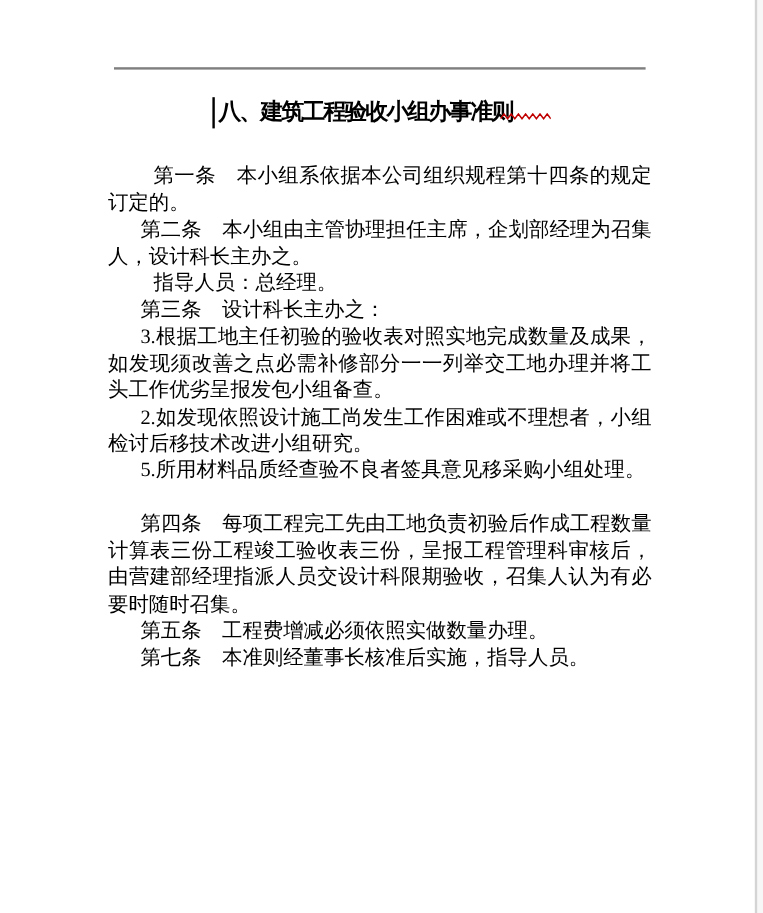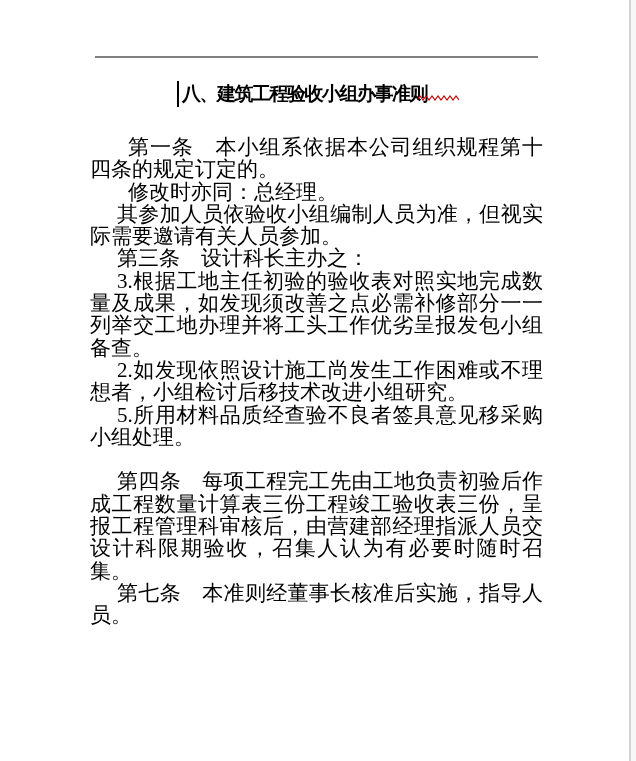--- a/index.html
+++ b/index.html
@@ -17,21 +17,21 @@
   .header-rule{position:absolute;left:95px;top:56px;width:443px;height:2px;background:var(--rule);}
 
   .page-edge-line{position:absolute;left:629px;top:0;width:2px;height:761px;background:var(--edge);}
   .page-edge-strip{position:absolute;left:631px;top:0;width:5px;height:761px;background:#f7f7f7;}
 
   .title-row{position:absolute;left:177px;top:81px;display:flex;align-items:flex-end;}
   .text-cursor{display:inline-block;width:2px;height:26px;background:var(--text);margin-right:3px;}
   .doc-title{font-size:19px;font-weight:bold;line-height:26px;letter-spacing:-1.5px;white-space:nowrap;}
   .squiggle{margin-left:-10px;margin-bottom:2px;color:var(--squiggle);}
 
-  .body-text{position:absolute;left:90px;top:136px;width:453px;font-size:21px;line-height:22.3px;text-align:justify;}
+  .body-text{position:absolute;left:90px;top:136px;width:453px;font-size:17px;line-height:22.3px;text-align:justify;}
   .para{text-indent:27px;min-height:22.3px;}
   .para.lg{text-indent:38px;}
   .para.blank{text-indent:0;}
 </style>
 </head>
 <body>
 
 <div class="page">
 
   <div class="header-rule"></div>
@@ -41,27 +41,28 @@
     <span class="doc-title">八、建筑工程验收小组办事准则</span>
     <span class="squiggle">
       <svg width="42" height="6" viewBox="0 0 42 6">
         <path d="M0 5 L3 1 L6 5 L9 1 L12 5 L15 1 L18 5 L21 1 L24 5 L27 1 L30 5 L33 1 L36 5 L39 1 L42 5" fill="none" stroke="currentColor" stroke-width="1.2"></path>
       </svg>
     </span>
   </div>
 
   <div class="body-text">
       <p class="para lg">第一条　本小组系依据本公司组织规程第十四条的规定订定的。</p>
-      <p class="para lg">修改时亦同：总经理。</p>
-      <p class="para md">其参加人员依验收小组编制人员为准，但视实际需要邀请有关人员参加。</p>
+      <p class="para md">第二条　本小组由主管协理担任主席，企划部经理为召集人，设计科长主办之。</p>
+      <p class="para lg">指导人员：总经理。</p>
       <p class="para md">第三条　设计科长主办之：</p>
       <p class="para md">3.根据工地主任初验的验收表对照实地完成数量及成果，如发现须改善之点必需补修部分一一列举交工地办理并将工头工作优劣呈报发包小组备查。</p>
       <p class="para md">2.如发现依照设计施工尚发生工作困难或不理想者，小组检讨后移技术改进小组研究。</p>
       <p class="para md">5.所用材料品质经查验不良者签具意见移采购小组处理。</p>
       <p class="para blank"></p>
       <p class="para md">第四条　每项工程完工先由工地负责初验后作成工程数量计算表三份工程竣工验收表三份，呈报工程管理科审核后，由营建部经理指派人员交设计科限期验收，召集人认为有必要时随时召集。</p>
+      <p class="para md">第五条　工程费增减必须依照实做数量办理。</p>
       <p class="para md">第七条　本准则经董事长核准后实施，指导人员。</p>
     </div>
 
   <div class="page-edge-strip"></div>
   <div class="page-edge-line"></div>
 
 </div>
 
 </body></html>

